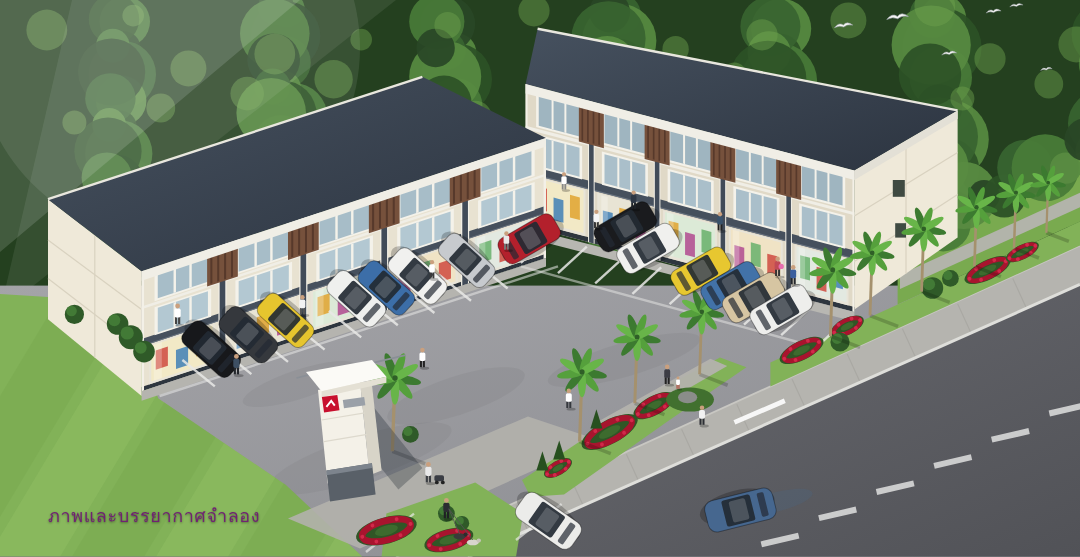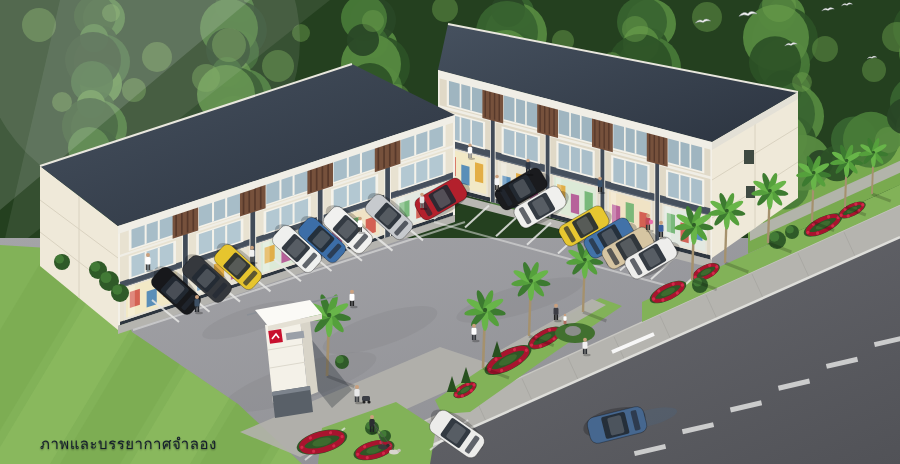--- a/index.html
+++ b/index.html
@@ -1,19 +1,19 @@
 <!DOCTYPE html>
 <html><head>
 <meta charset="utf-8">
 <style>
   html,body{margin:0;padding:0;background:#222;}
   #stage{position:relative;width:900px;height:464px;overflow:hidden;background:#9a9aa0;
          font-family:"DejaVu Sans","Liberation Sans",sans-serif;}
   #scene{position:absolute;left:0;top:0;}
-  .caption{position:absolute;left:40px;top:432px;font-size:15px;color:#0f172a;
+  .caption{position:absolute;left:40px;top:418px;font-size:15px;color:#701a75;
            letter-spacing:.5px;text-shadow:0 1px 2px rgba(0,0,0,.45);opacity:.95;}
 </style>
 </head>
 <body>
 
 <div id="stage">
   <svg id="scene" width="900" height="464" viewBox="0 0 900 464">
     <defs>
       <linearGradient id="roofG" x1="0" y1="0" x2="1" y2="1">
         <stop offset="0" stop-color="#46515f"></stop>

